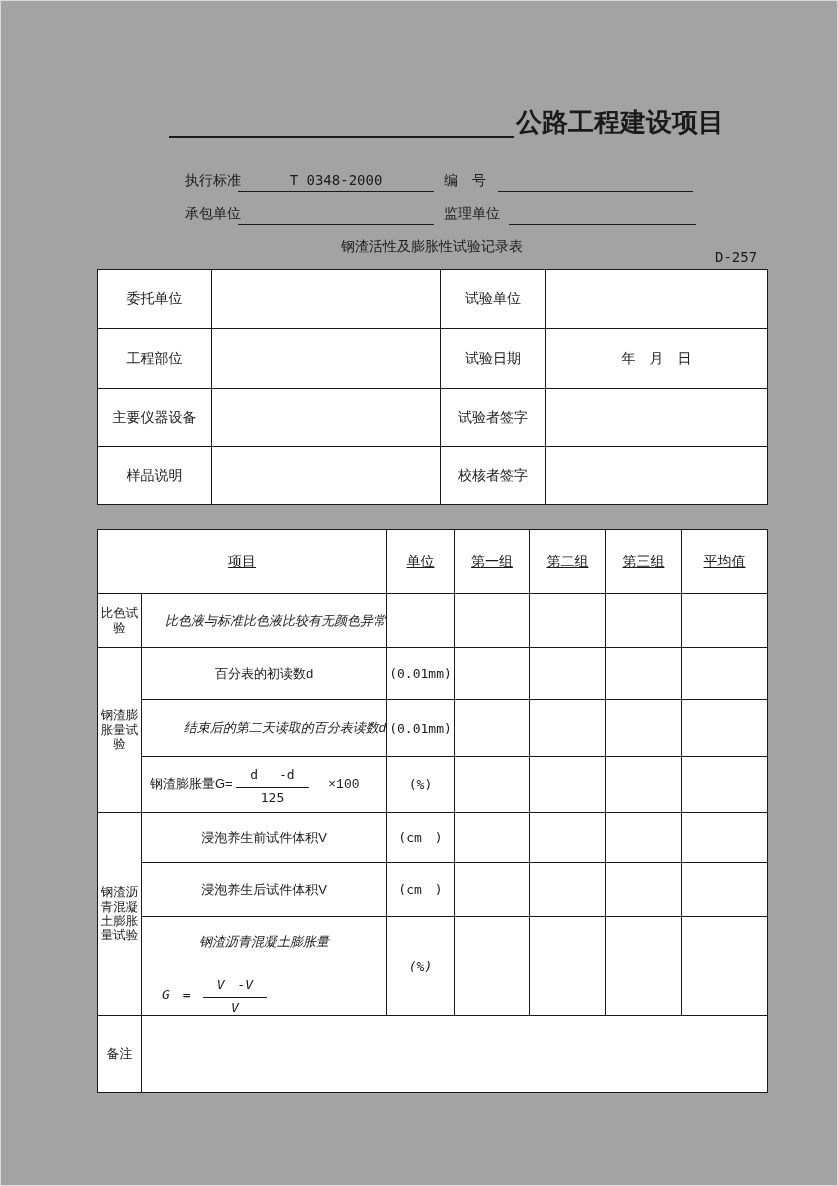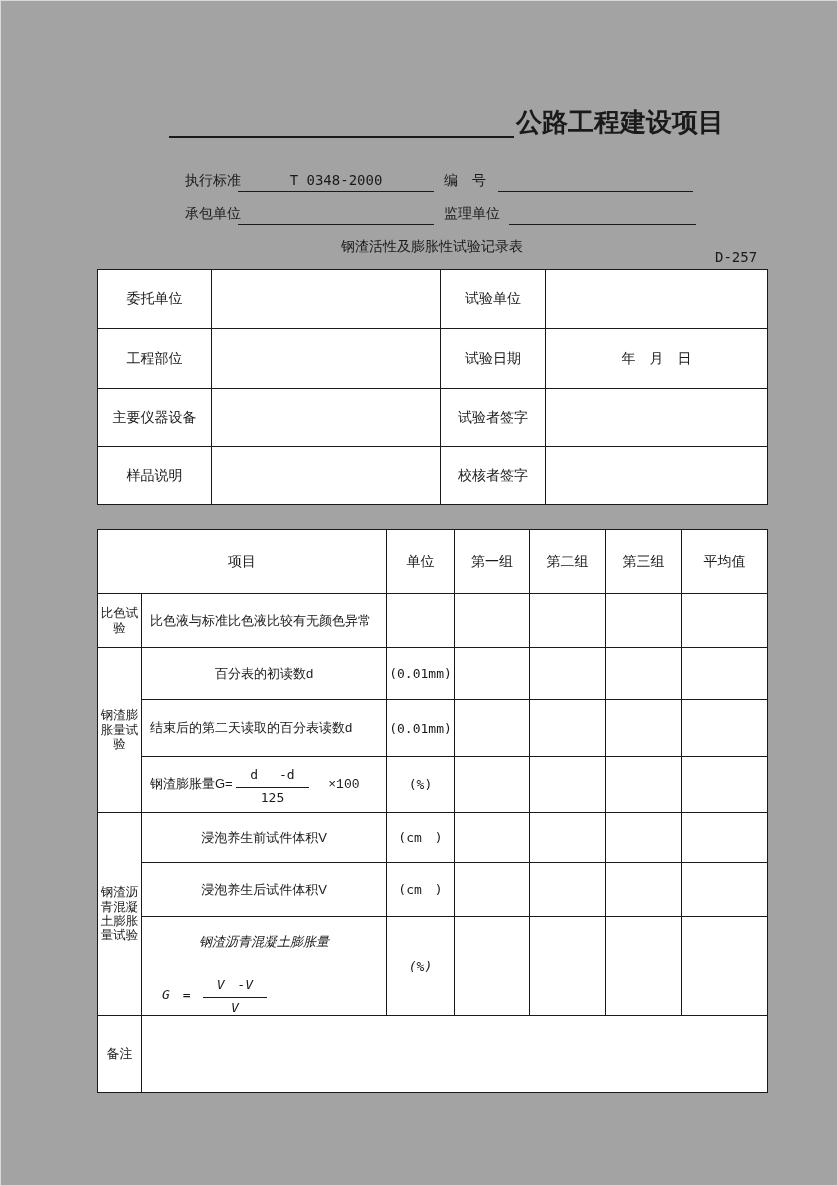--- a/index.html
+++ b/index.html
@@ -48,26 +48,26 @@
     font-size:13px; color:#1a1a1a;
     vertical-align:middle; padding:0;
     overflow:hidden;
   }
 
   .info-table { position:absolute; left:96px; top:268px; width:670px; }
   .info-table td { font-size:14px; }
   .info-table .lbl { text-align:center; }
 
   .test-table { position:absolute; left:96px; top:528px; width:670px; }
-  .test-table td.head { text-align:center; font-size:14px; }
+  .test-table td.head { text-align:center; font-size:14px;text-decoration:underline; }
   .test-table td.glabel {
     text-align:center; font-size:12.5px; line-height:1.15;
     white-space:pre-line; padding:0 1px;
   }
-  .test-table td.item-left  { text-align:left; padding-left:8px; }
+  .test-table td.item-left  { text-align:right; padding-left:8px;font-style:italic; }
   .test-table td.item-center{ text-align:center; }
   .test-table td.unit { text-align:center; font-family:"DejaVu Sans Mono", monospace; font-size:13px; }
 
   
   .frac { display:inline-block; text-align:center; vertical-align:middle; font-family:"DejaVu Sans Mono", monospace; font-size:13px; }
   .frac .num { display:block; border-bottom:1.5px solid #1a1a1a; padding:1px 14px 3px 14px; }
   .frac .den { display:block; padding-top:2px; }
 
   .formula-cell { padding-left:8px; white-space:nowrap; }
   .formula-cell .pre { font-size:13px; }

